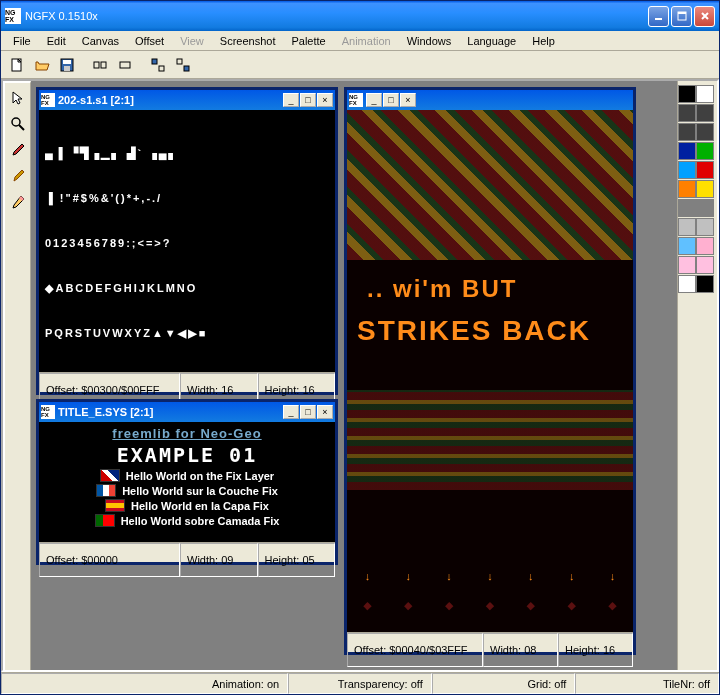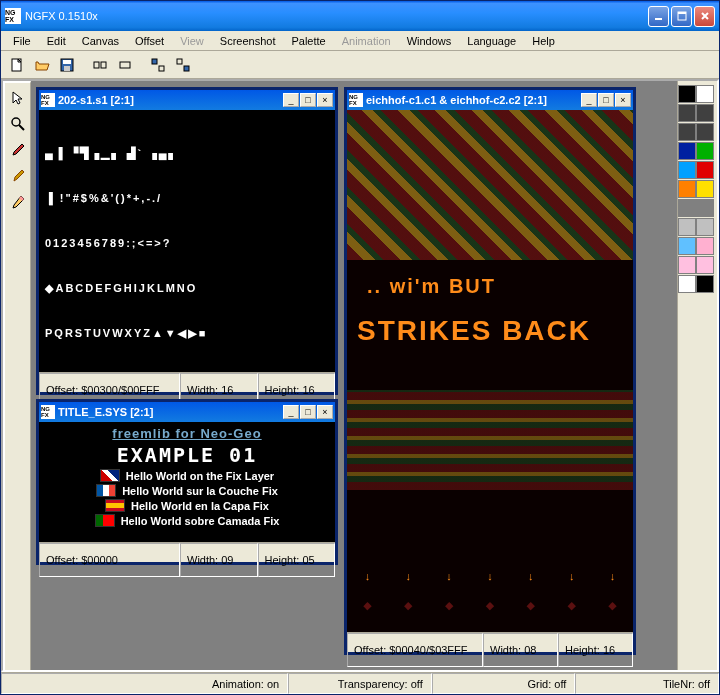--- a/index.html
+++ b/index.html
@@ -258,31 +258,30 @@
           <div class="status-cell" style="flex:2">Offset: $00000</div>
           <div class="status-cell" style="flex:1">Width: 09</div>
           <div class="status-cell" style="flex:1">Height: 05</div>
         </div>
       </div>
 
       <div class="child-window" style="left:313px; top:6px; width:292px; height:568px;">
         <div class="child-titlebar">
           <div class="cw-icon">NG
 FX</div>
-          <div class="cw-title">eichhof-c1.c1 &amp; eichhof-c2.c2 [2:1]</div>
           <div class="cw-btns">
             <div class="cw-btn">_</div>
             <div class="cw-btn">□</div>
             <div class="cw-btn">×</div>
           </div>
         </div>
         <div class="canvas-area">
           <div class="sprite-canvas">
             <div class="logo-bg"></div>
-            <div class="big-text" style="top:165px; left:20px; font-size:20px;">.. wi'm BUT</div>
+            <div class="big-text" style="top:165px; left:20px; font-size:24px;">.. wi'm BUT</div>
             <div class="big-text" style="top:205px; left:10px; font-size:28px;">STRIKES BACK</div>
             <div class="pattern"></div>
             <div class="arrow-row">
                 <span>↓</span>
                 <span>↓</span>
                 <span>↓</span>
                 <span>↓</span>
                 <span>↓</span>
                 <span>↓</span>
                 <span>↓</span>

